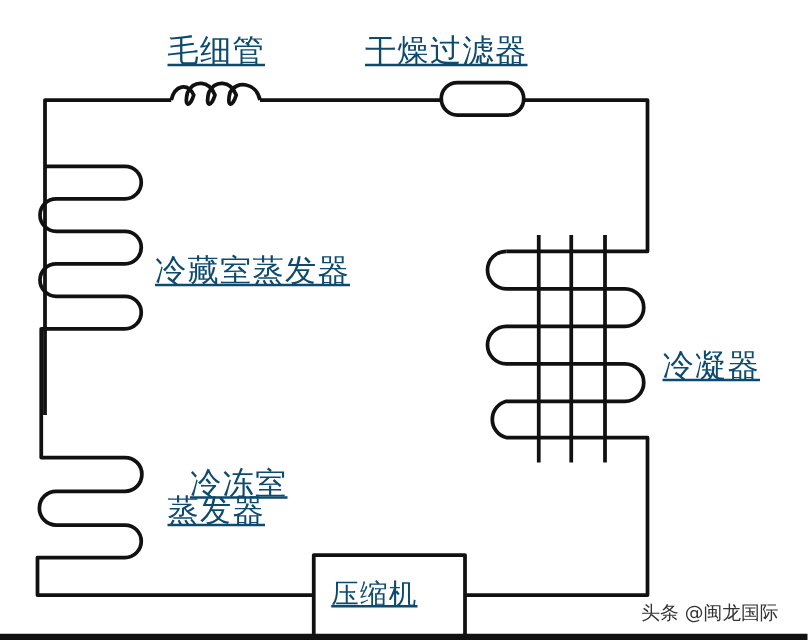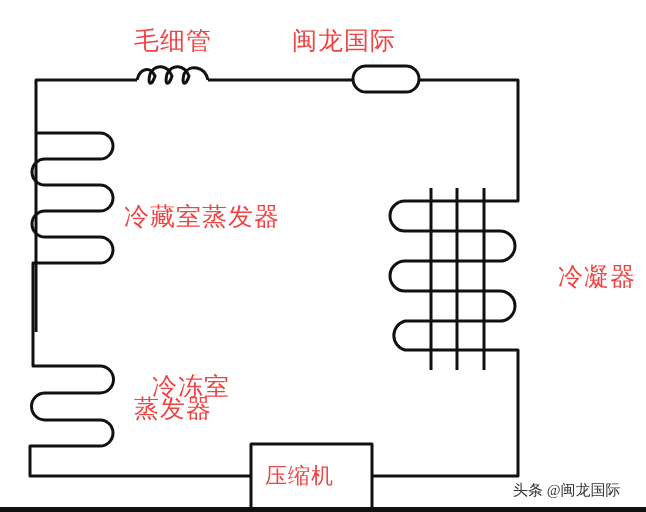--- a/index.html
+++ b/index.html
@@ -1,18 +1,18 @@
 <!DOCTYPE html>
 <html><head>
 <meta charset="utf-8">
 <style>
   html, body { margin:0; padding:0; background:#ffffff; }
   body { width:646px; height:512px; position:relative; overflow:hidden; font-family:"DejaVu Serif", "Liberation Serif", serif; }
   svg { position:absolute; left:0; top:0; }
-  .lbl { position:absolute; color:#ef4444; font-size:25px; line-height:30px; white-space:nowrap; letter-spacing:1px; }
+  .lbl { position:absolute; color:#0c4a6e; font-size:25px; line-height:30px; white-space:nowrap; letter-spacing:1px;text-decoration:underline; }
   .wm { position:absolute; color:#333; font-family:"DejaVu Sans", "Liberation Sans", sans-serif; font-size:15px; white-space:nowrap; }
   .bottom-bar { position:absolute; left:0; top:507px; width:646px; height:5px; background:#111; }
 </style>
 </head>
 <body>
 
 <svg width="646" height="512" viewBox="0 0 646 512" fill="none" stroke="#111" stroke-width="3" stroke-linejoin="round">
 
   <path d="M36 332 L36 80 L137 80"></path>
 
@@ -33,20 +33,20 @@
   <rect x="251" y="444" width="121" height="65"></rect>
 
   <path d="M251 476 L30 476 L30 446 L100 446"></path>
 
   <path d="M100 446 A13 13 0 0 0 100 420 L45 420 A13 13 0 0 1 45 393 L100 393 A13 13 0 0 0 100 366 L33 366 L33 332"></path>
 
   <path d="M33 332 L33 263 L100 263 A13 13 0 0 0 100 237 L45 237 A13 13 0 0 1 45 211 L100 211 A13 13 0 0 0 100 185 L45 185 A13 13 0 0 1 45 159 L100 159 A13 13 0 0 0 100 133 L36 133"></path>
 </svg>
 
 <div class="lbl" style="left:134px; top:26px;">毛细管</div>
-<div class="lbl" style="left:292px; top:26px;">闽龙国际</div>
+<div class="lbl" style="left:292px; top:26px;">干燥过滤器</div>
 <div class="lbl" style="left:124px; top:202px;">冷藏室蒸发器</div>
-<div class="lbl" style="left:530px; top:262px;margin-left:28px;">冷凝器</div>
+<div class="lbl" style="left:530px; top:278px;">冷凝器</div>
 <div class="lbl" style="left:152px; top:372px;">冷冻室</div>
 <div class="lbl" style="left:134px; top:394px;">蒸发器</div>
 <div class="lbl" style="left:265px; top:461px; font-size:22px;">压缩机</div>
-<div class="wm" style="left:513px; top:481px;font-family:Liberation Serif, serif;">头条 @闽龙国际</div>
+<div class="wm" style="left:513px; top:481px;">头条 @闽龙国际</div>
 <div class="bottom-bar"></div>
 
 </body></html>

